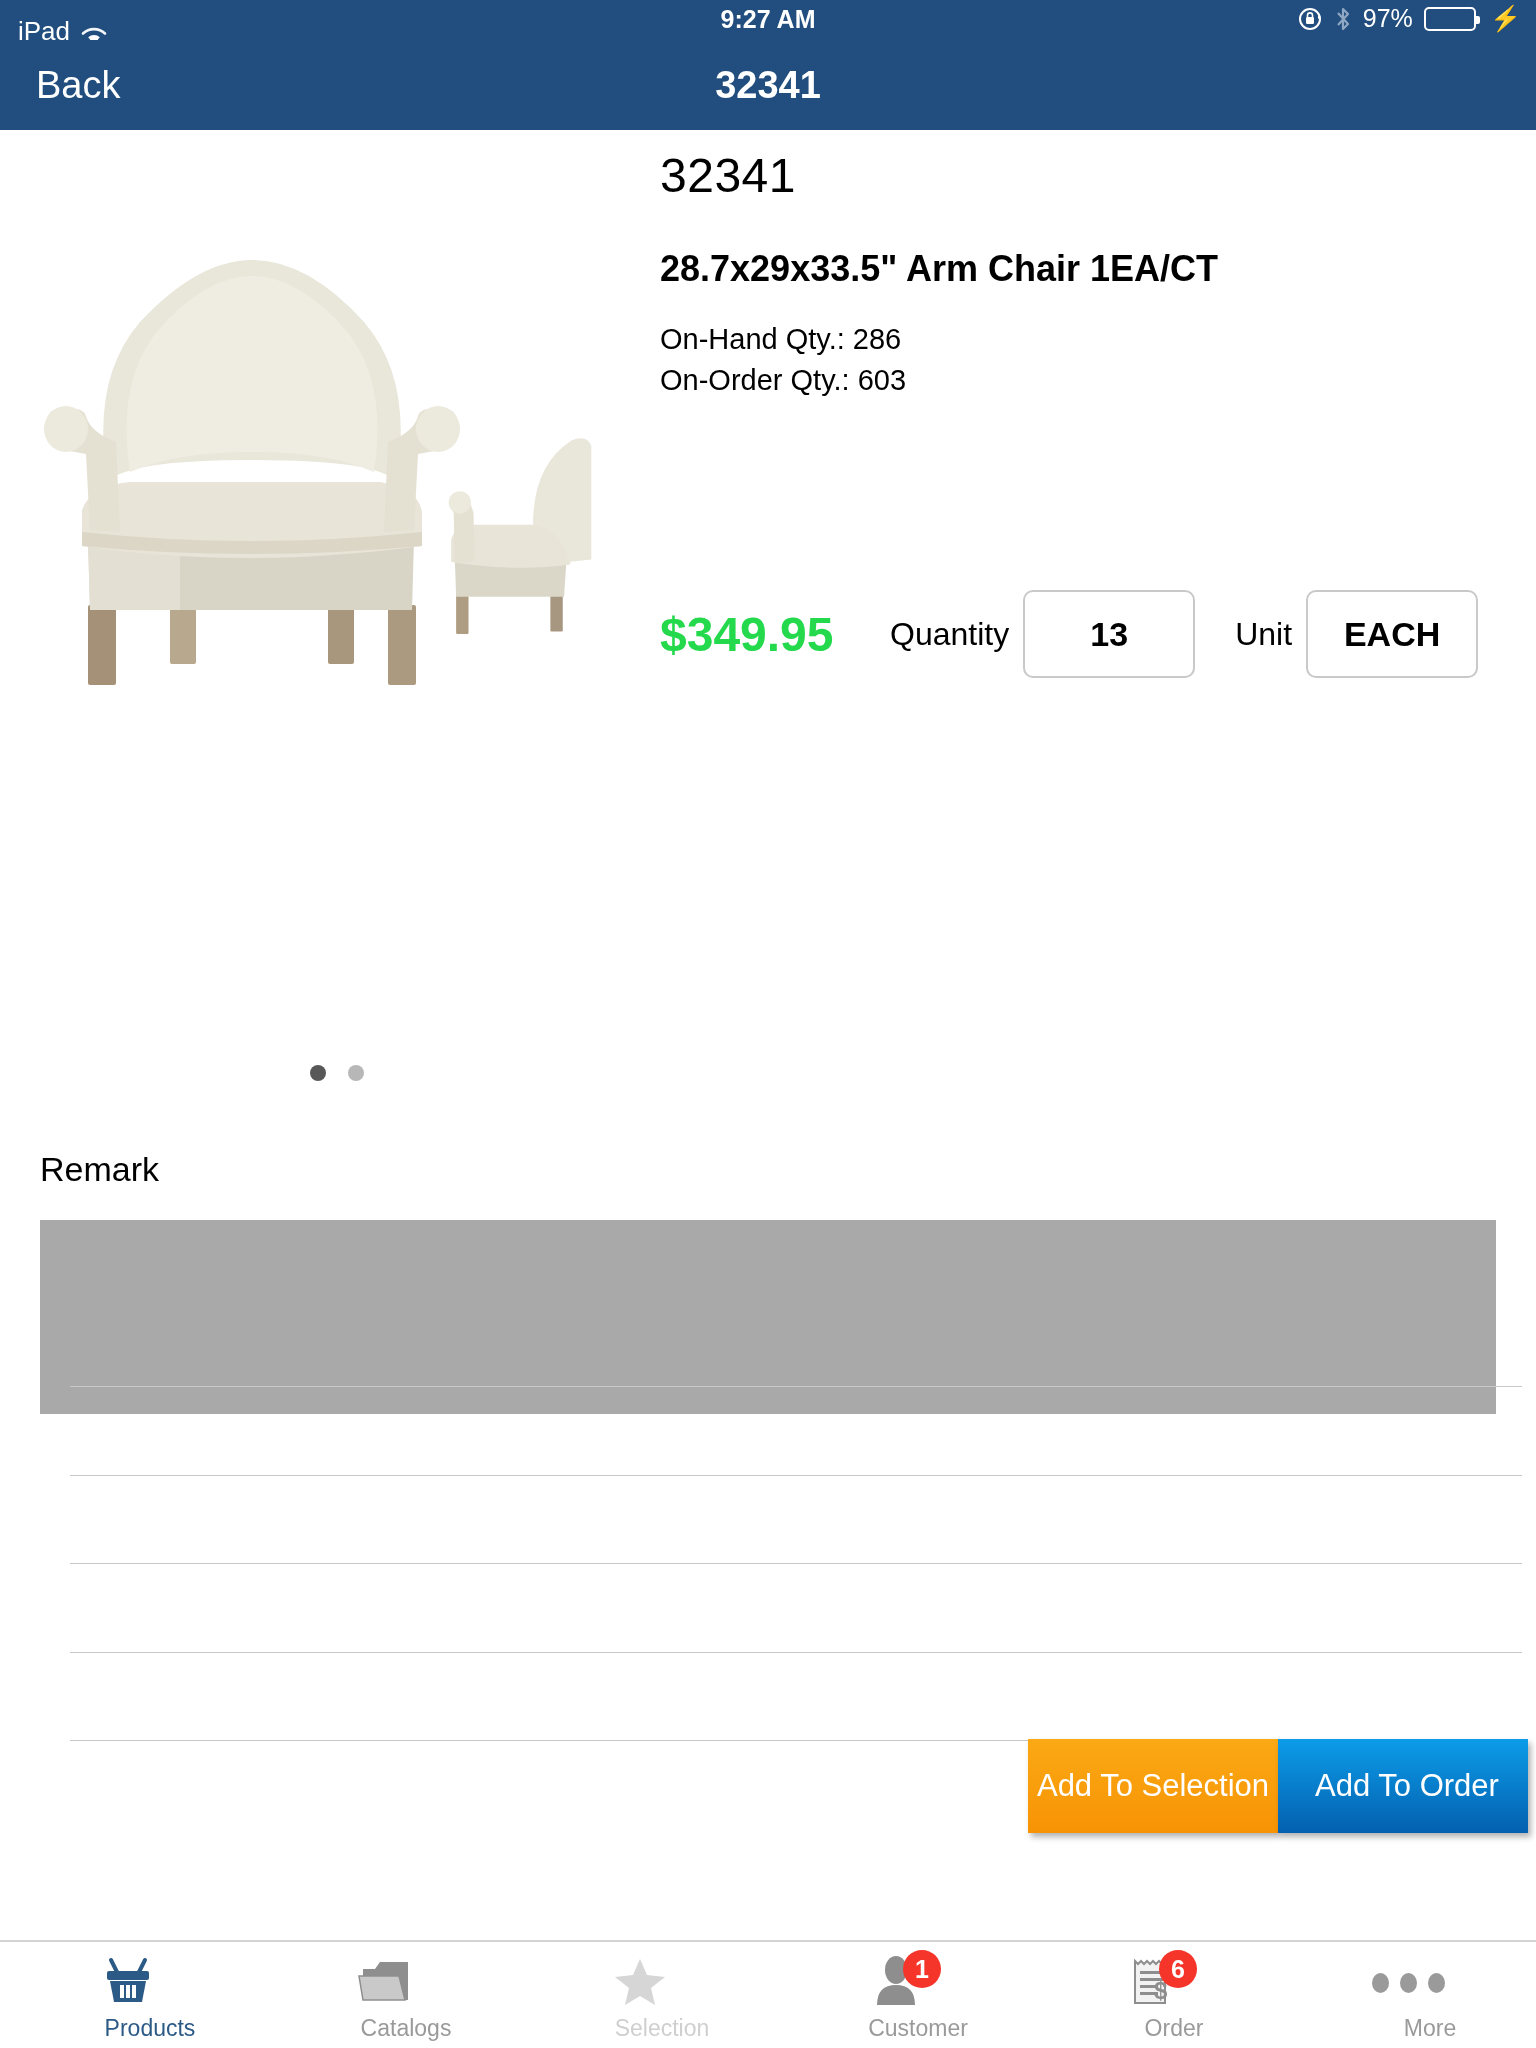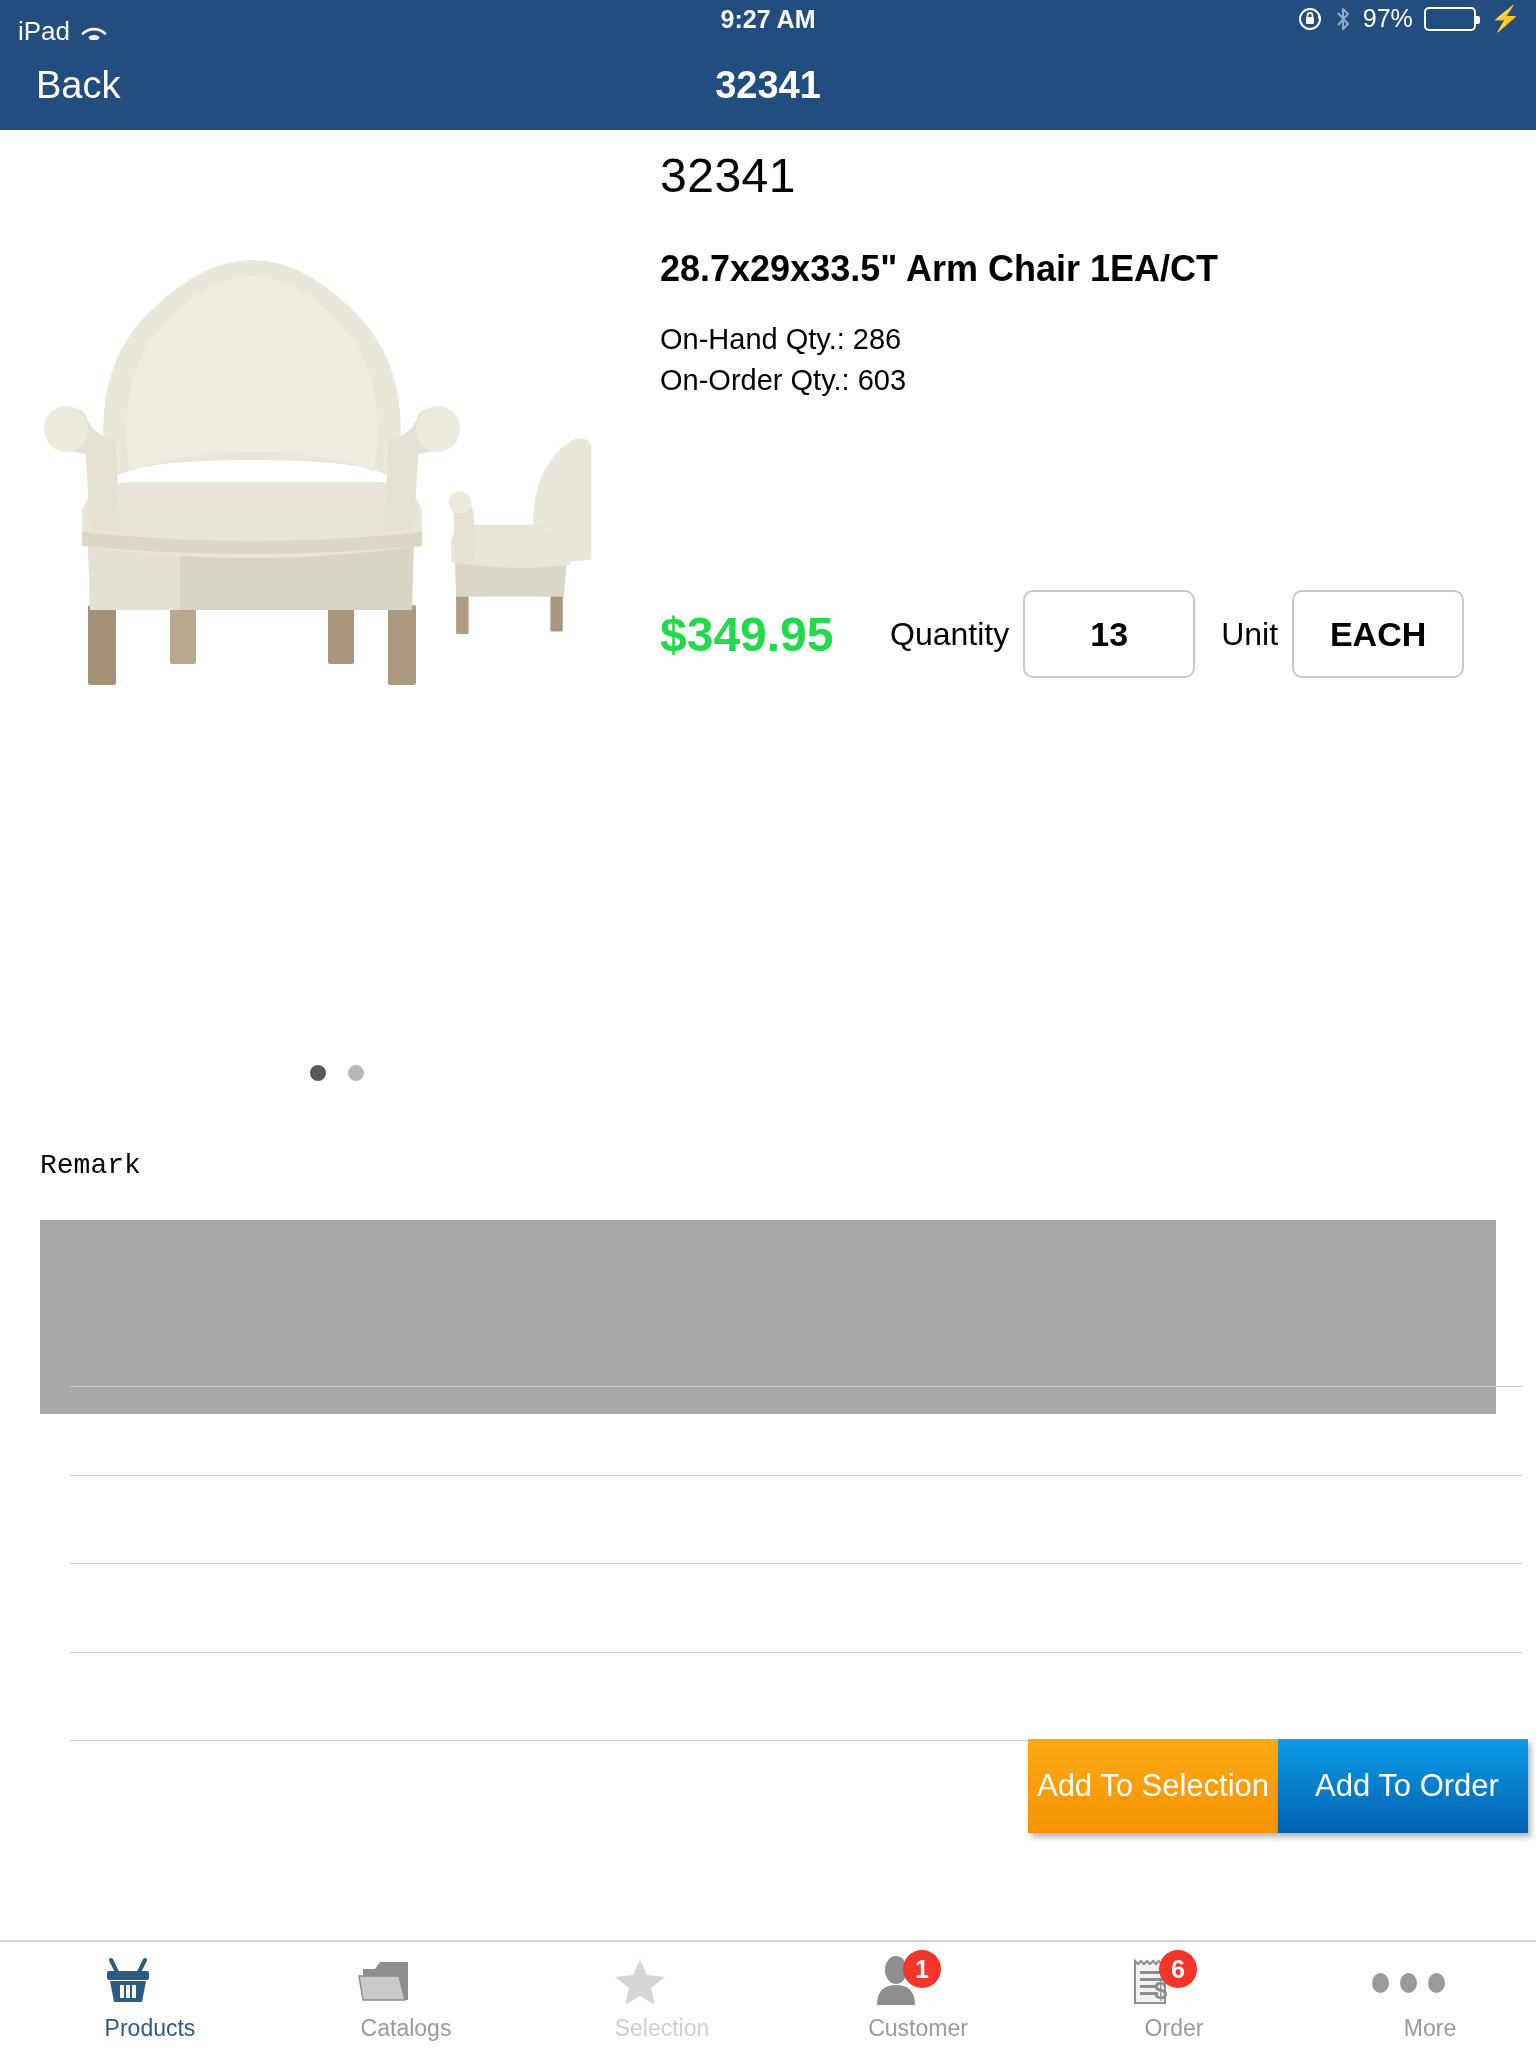--- a/index.html
+++ b/index.html
@@ -155,39 +155,38 @@
     background: #ffffff;
     display: flex;
     align-items: center;
     justify-content: center;
     font-size: 34px;
     font-weight: bold;
     color: #000;
   }
   #quantity-input { width: 172px; height: 88px; }
   #unit-input { width: 172px; height: 88px; }
-  #unit-label { margin-left: 26px; margin-right: 14px; }
+  #unit-label { margin-left: 40px; margin-right: 14px; }
 
   
   #page-dots {
     position: absolute;
     left: 310px; top: 935px;
     display: flex; gap: 22px; align-items: center;
   }
   .dot { width: 16px; height: 16px; border-radius: 50%; }
   .dot.active { background: #585858; }
   .dot.inactive { background: #b7b7b7; }
 
   
   #remark-label {
     position: absolute;
     left: 40px; top: 1020px;
-    font-size: 28px;
-    color: #000;
-    font-family: Liberation Mono, monospace;
+    font-size: 34px;
+    color: #000;
   }
   #remark-field {
     position: absolute;
     left: 40px; top: 1090px;
     width: 1456px; height: 194px;
     background: #a9a9a9;
     cursor: text;
   }
 
   

